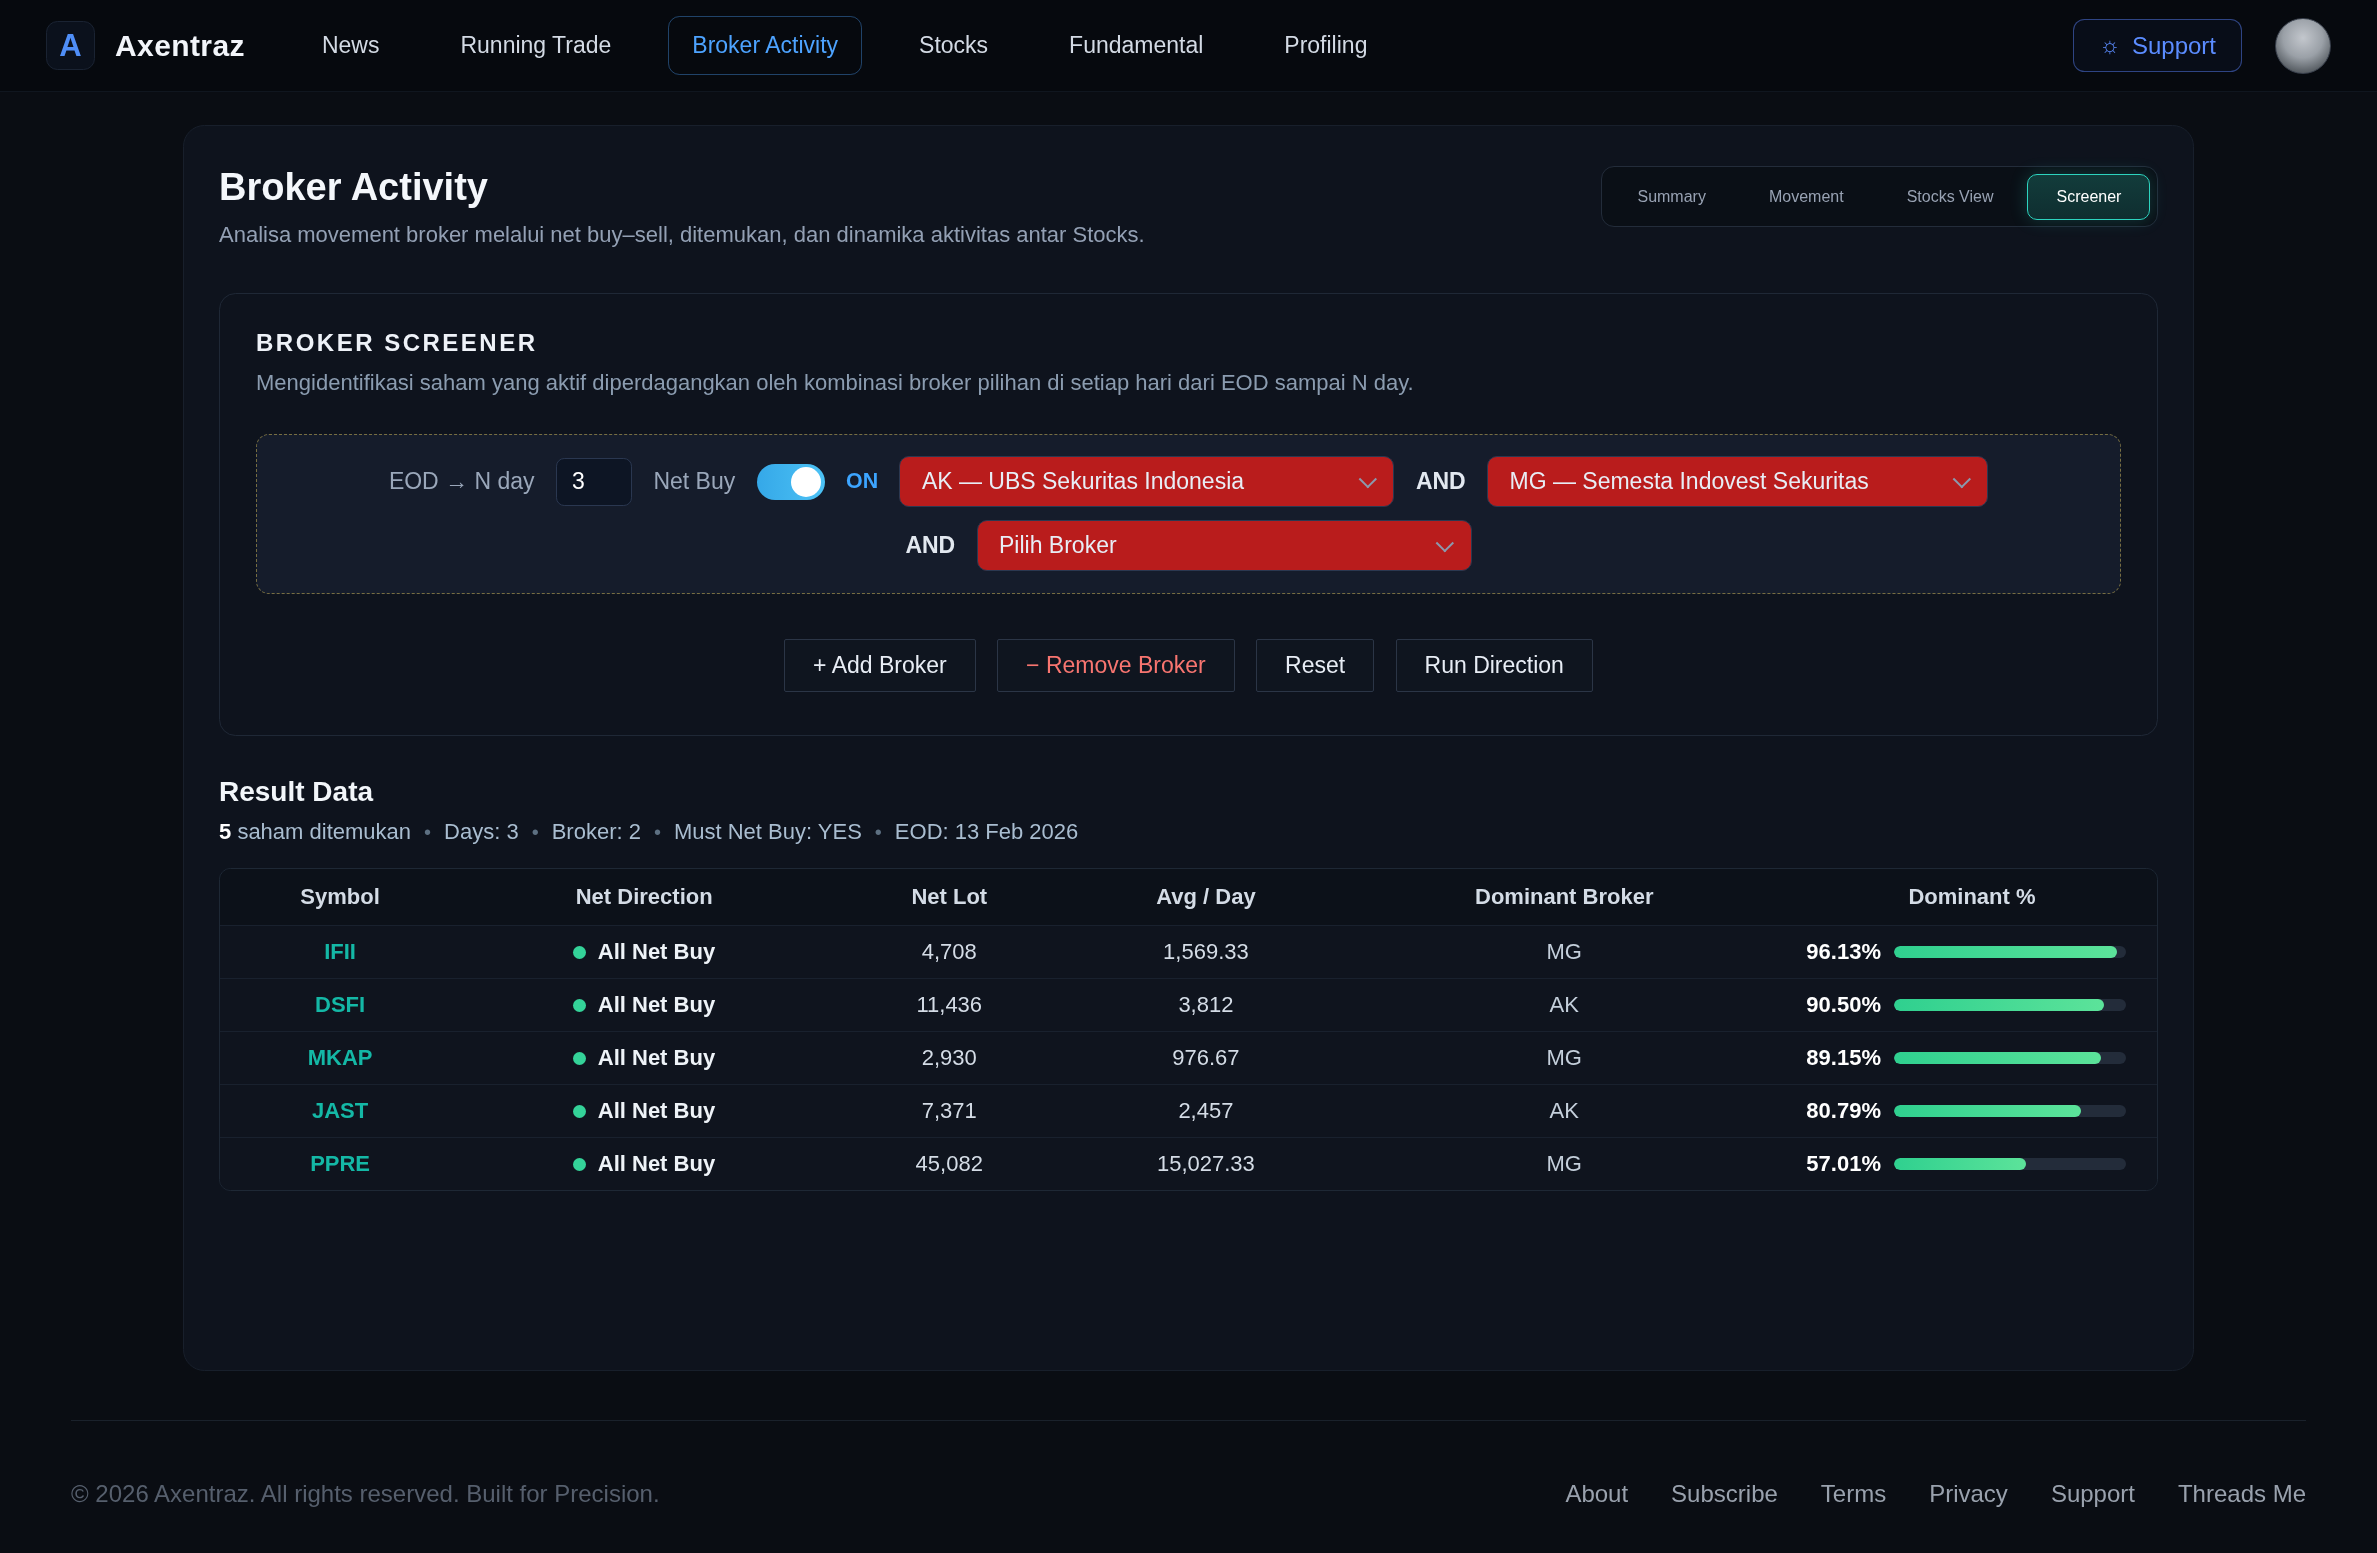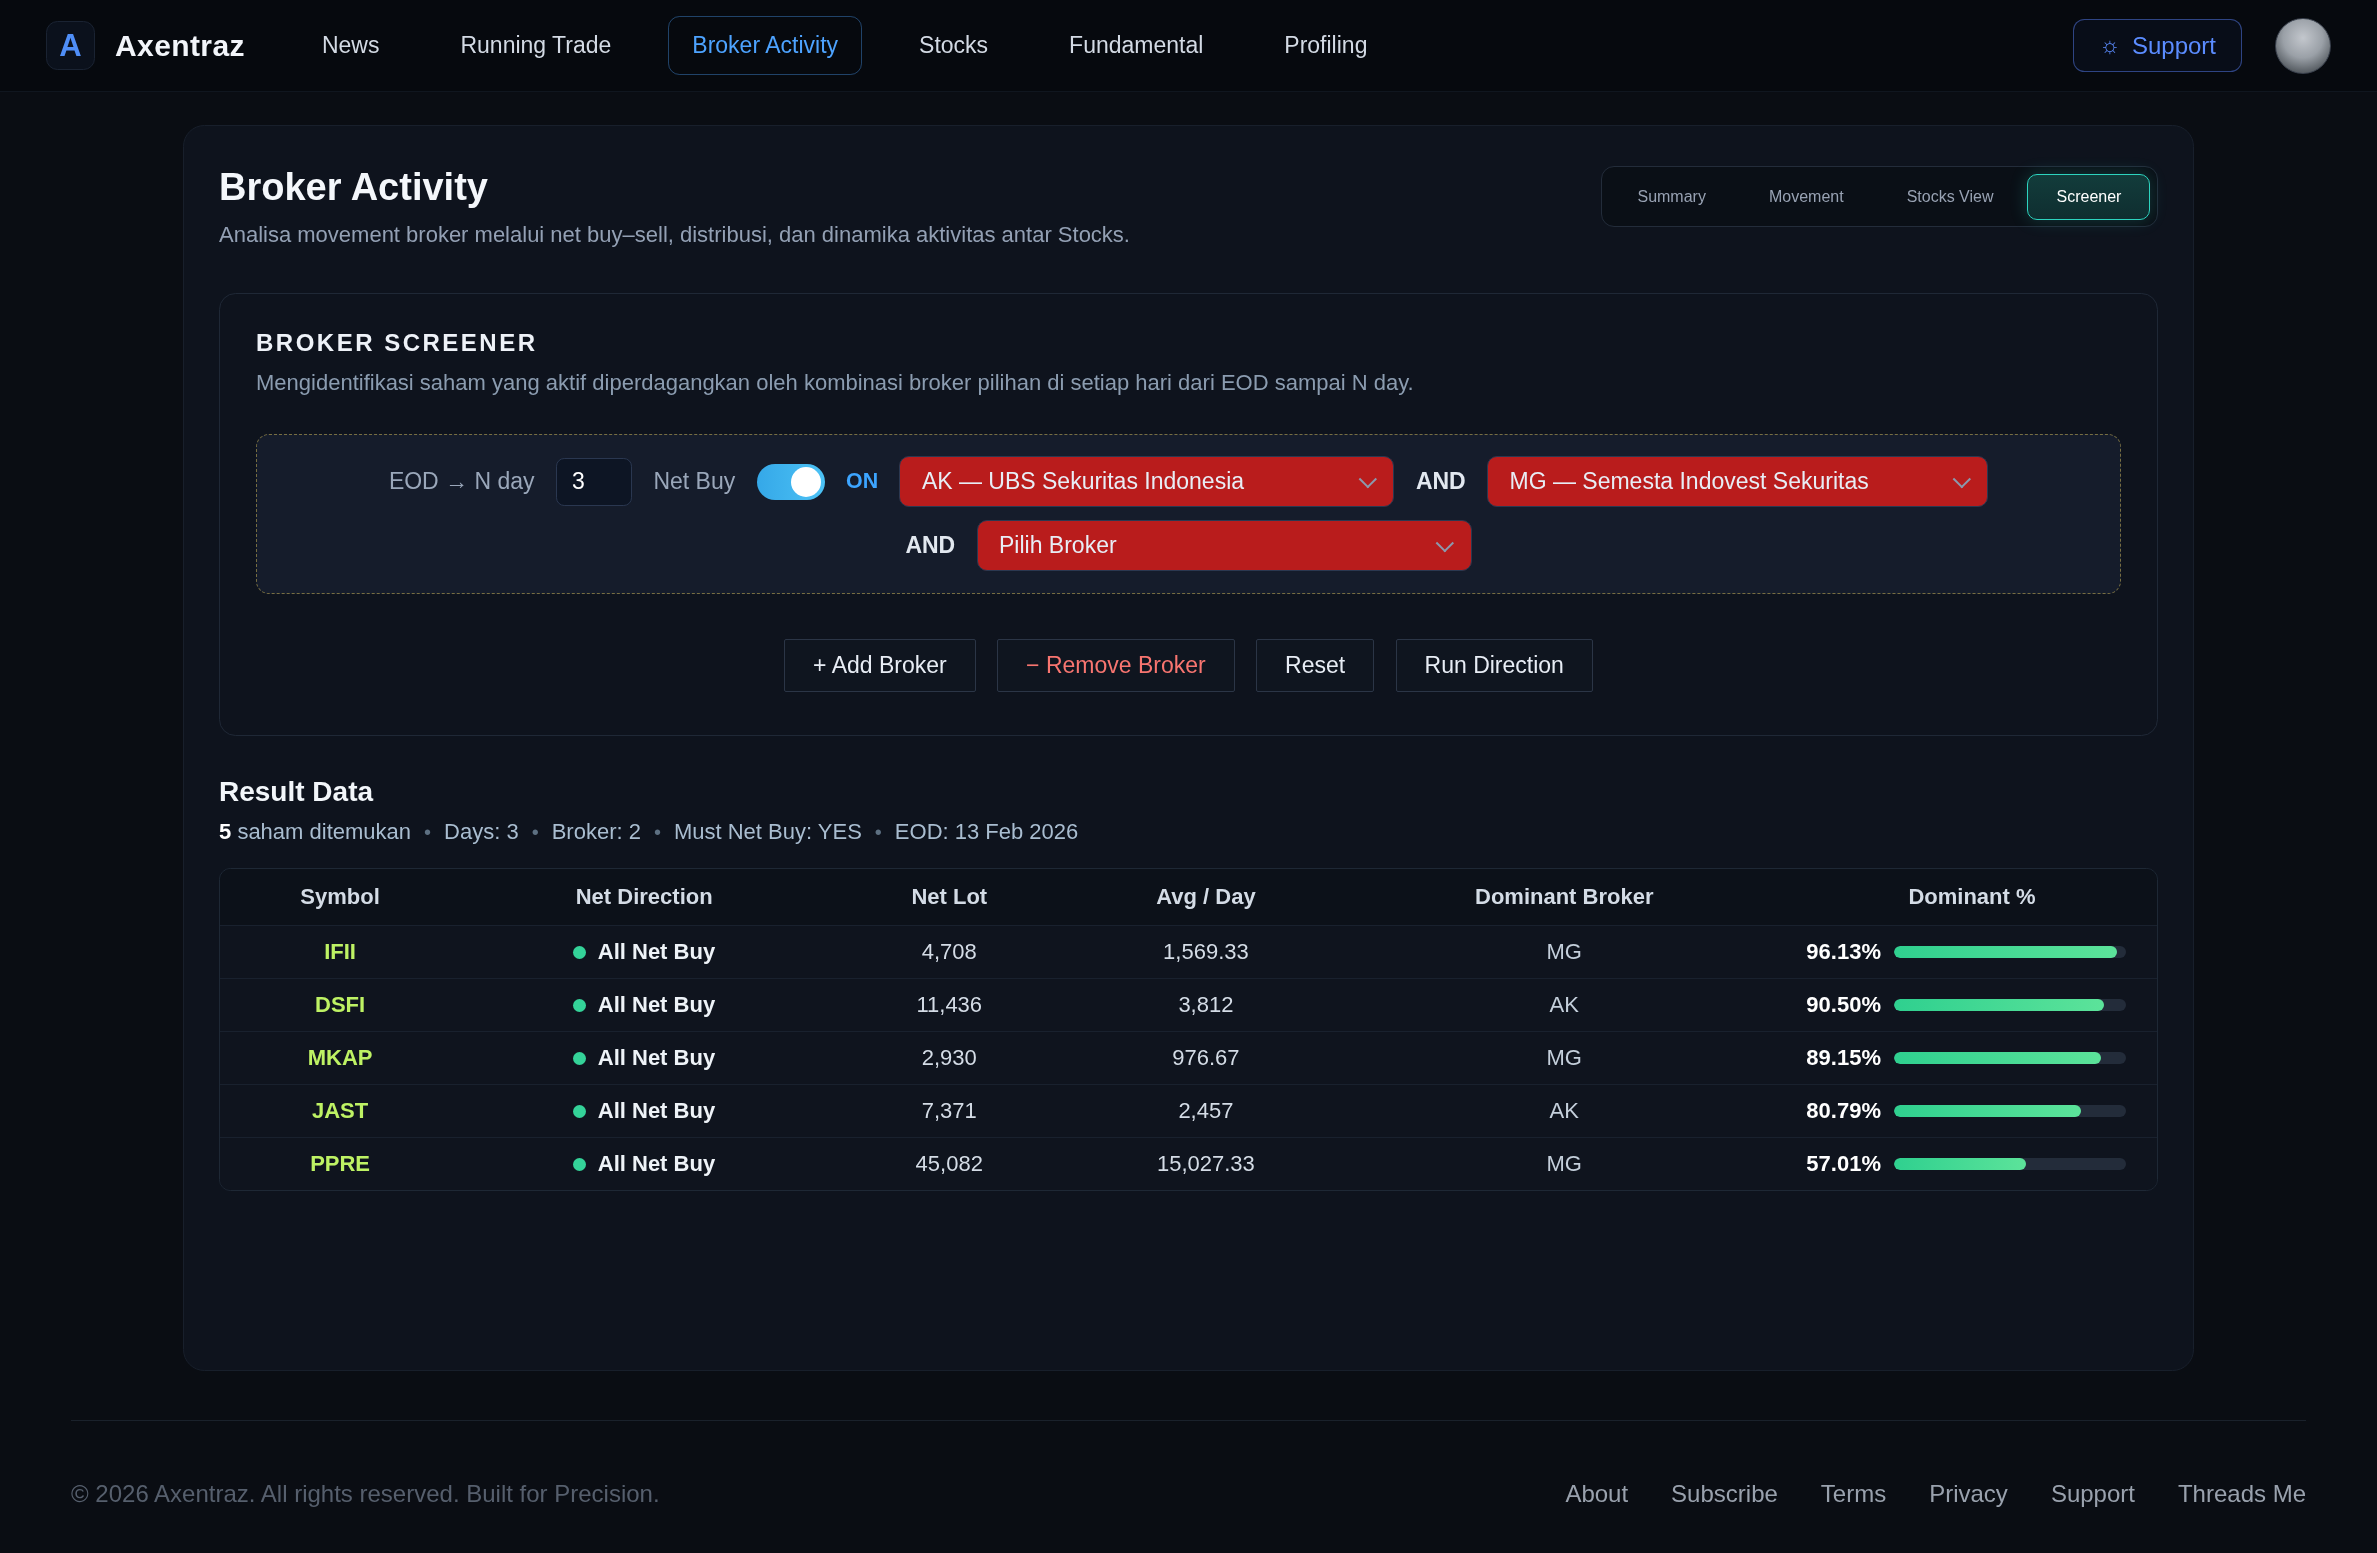--- a/index.html
+++ b/index.html
@@ -122,21 +122,21 @@
   .result-table { margin-top:23px; border:0.8px solid #1e2835; border-radius:11.5px; overflow:hidden; }
   .t-row {
     display:grid;
     grid-template-columns:12.4% 19% 12.5% 14% 23% 19.1%;
     align-items:center; height:53px;
   }
   .t-head { background:#0c1119; height:56px; font-weight:bold; color:#e8eef6; font-size:22px; }
   .t-head .t-cell { font-weight:bold; }
   .t-body .t-row { border-top:0.8px solid #19212e; background:#0f141e; cursor:pointer; }
   .t-cell { text-align:center; font-size:22px; color:#d4dce6; }
-  .cell-symbol { font-weight:bold; color:#bef264; }
+  .cell-symbol { font-weight:bold; color:#14b8a6; }
   .cell-dir { display:flex; align-items:center; justify-content:center; gap:11.5px; font-weight:bold; color:#eef3f8; }
   .dot { width:13px; height:13px; border-radius:50%; background:#34d399; flex:0 0 auto; }
   .cell-broker { color:#c4cfdb; }
   .cell-pct { display:flex; align-items:center; justify-content:flex-end; gap:13px; padding-right:31px; }
   .pct-text { font-weight:bold; color:#ffffff; font-size:22px; }
   .bar { width:232px; height:12.4px; border-radius:6.6px; background:#232c3a; overflow:hidden; flex:0 0 auto; }
   .bar-fill { height:100%; border-radius:6.6px; background:linear-gradient(90deg,#2fd08f,#5ce39a); }
   
   .footer {
     margin:49px 71px 0; border-top:0.8px solid #1a212b;
@@ -170,21 +170,21 @@
     </div>
     <div class="avatar"></div>
   </div>
 </div>
 
 <div class="main-card">
 
   <div class="card-header">
     <div>
       <div class="page-title">Broker Activity</div>
-      <div class="page-subtitle">Analisa movement broker melalui net buy–sell, distribusi, dan dinamika aktivitas antar Stocks.</div>
+      <div class="page-subtitle">Analisa movement broker melalui net buy–sell, ditemukan, dan dinamika aktivitas antar Stocks.</div>
     </div>
     <div class="view-tabs">
         <div class="view-tab">Summary</div>
         <div class="view-tab">Movement</div>
         <div class="view-tab">Stocks View</div>
         <div class="view-tab active">Screener</div>
       </div>
   </div>
 
   <div class="screener-panel">

